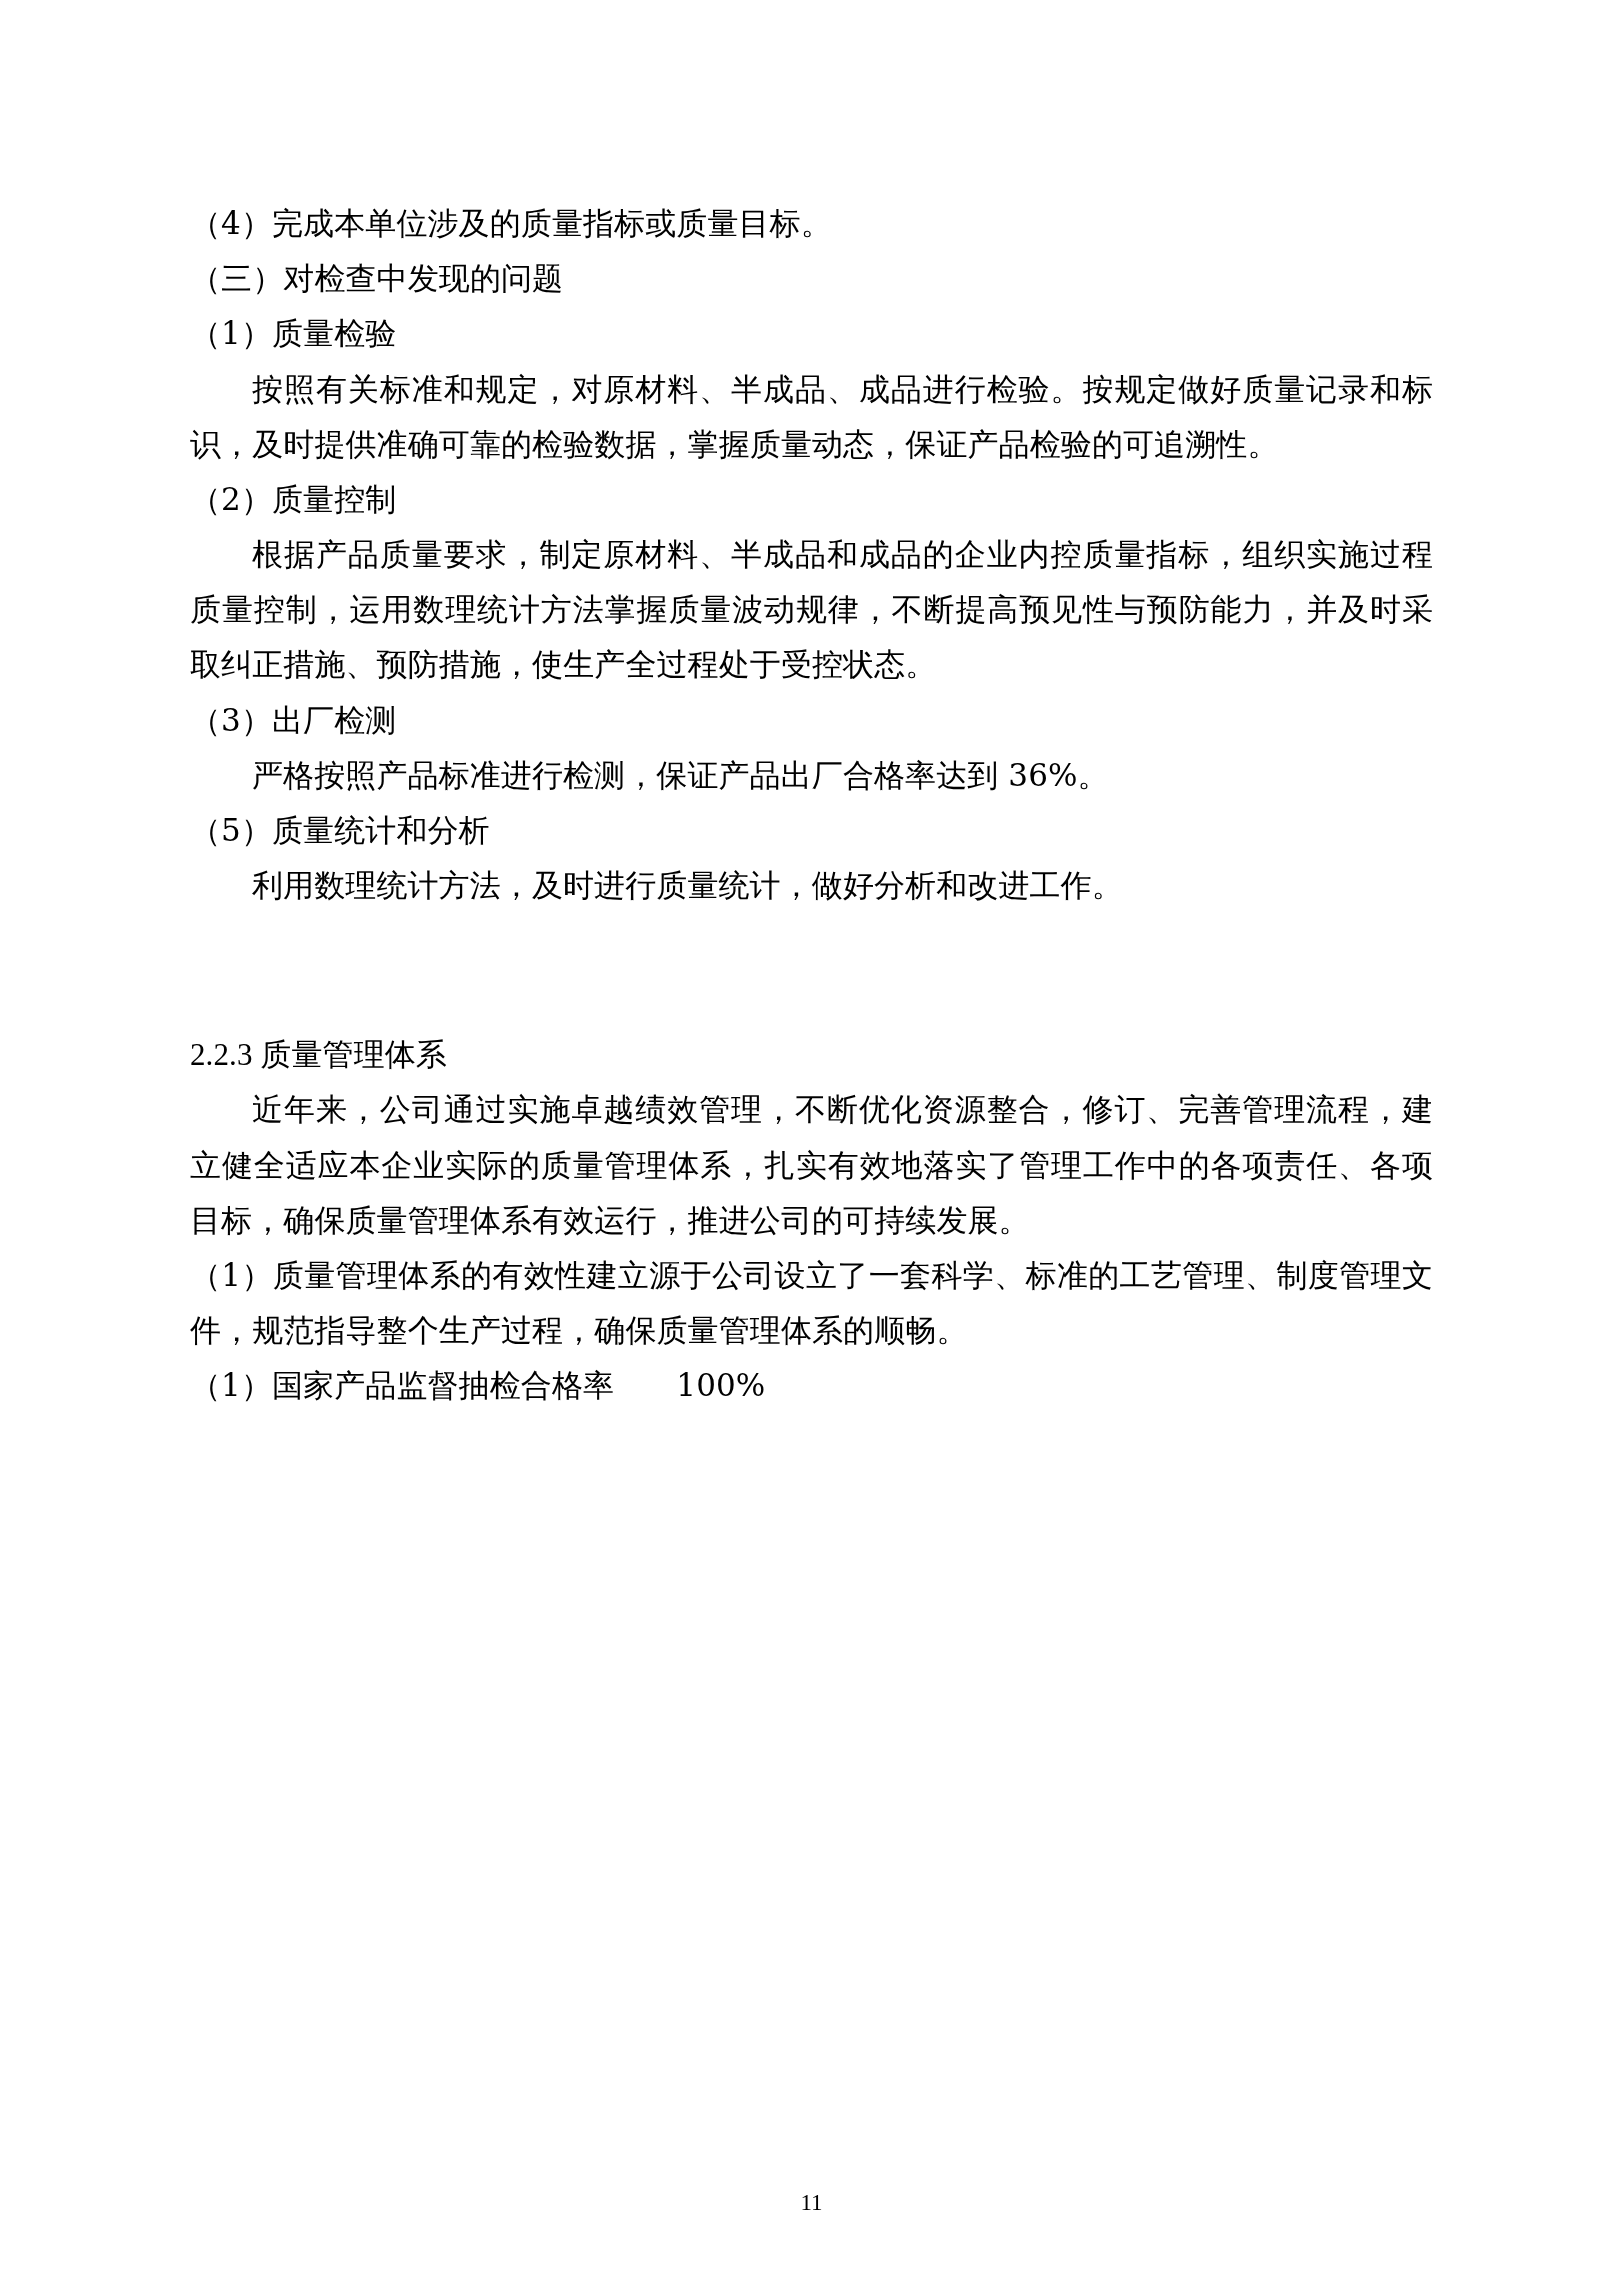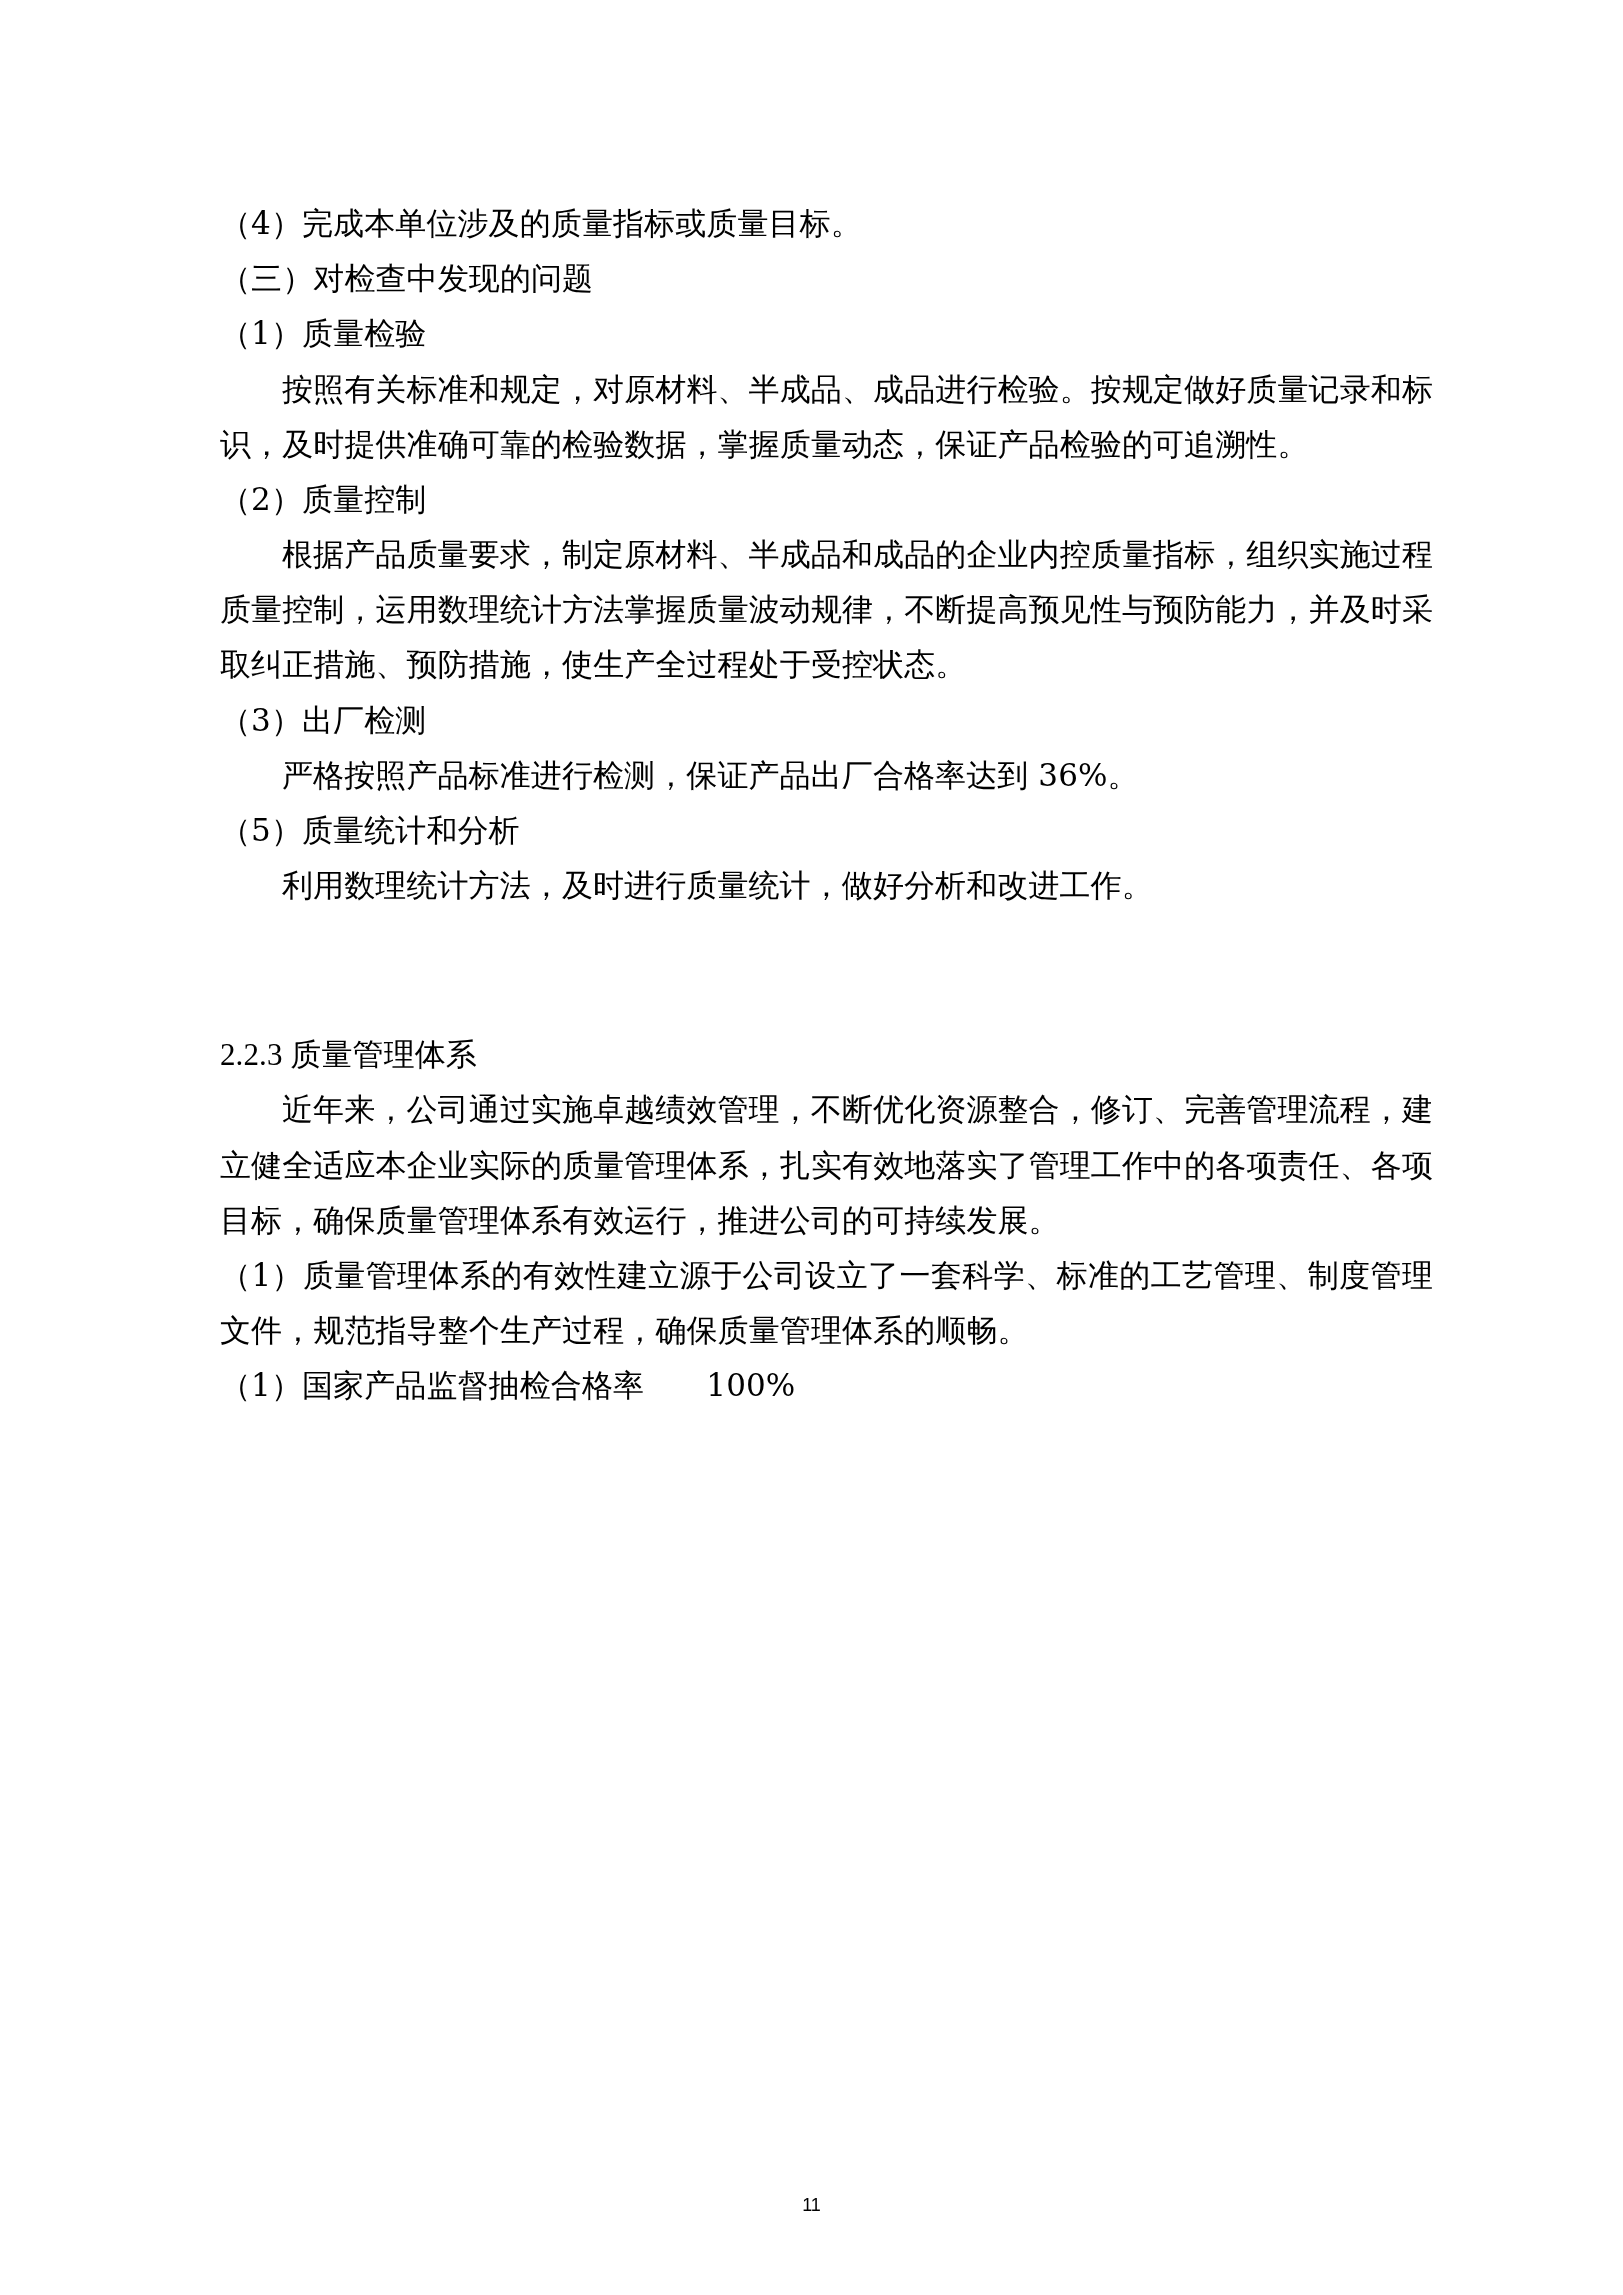--- a/index.html
+++ b/index.html
@@ -21,21 +21,20 @@
     left: 0;
     width: 1623px;
     height: 2295px;
     box-sizing: border-box;
     padding: 196px 190px 118px 190px;
   }
   .doc-body {
     font-size: 31px;
     line-height: 1.78;
     letter-spacing: 0.1px;
-    margin-left: 30px;
   }
   .para {
     margin: 0;
     padding: 0;
     text-align: justify;
     text-justify: inter-ideograph;
   }
   .indent {
     text-indent: 2em;
   }
@@ -46,22 +45,22 @@
   }
   .spacer-block {
     height: 58px;
   }
   .page-number {
     position: absolute;
     bottom: 79px;
     left: 0;
     width: 100%;
     text-align: center;
-    font-size: 18px;
-    font-family: Liberation Sans, sans-serif;
+    font-size: 23px;
+    font-family: Liberation Serif, serif;
     color: #000000;
   }
 </style>
 </head>
 <body>
 
 <div class="page">
   <div class="doc-body">
 
     <p class="para">（4）完成本单位涉及的质量指标或质量目标。</p>

